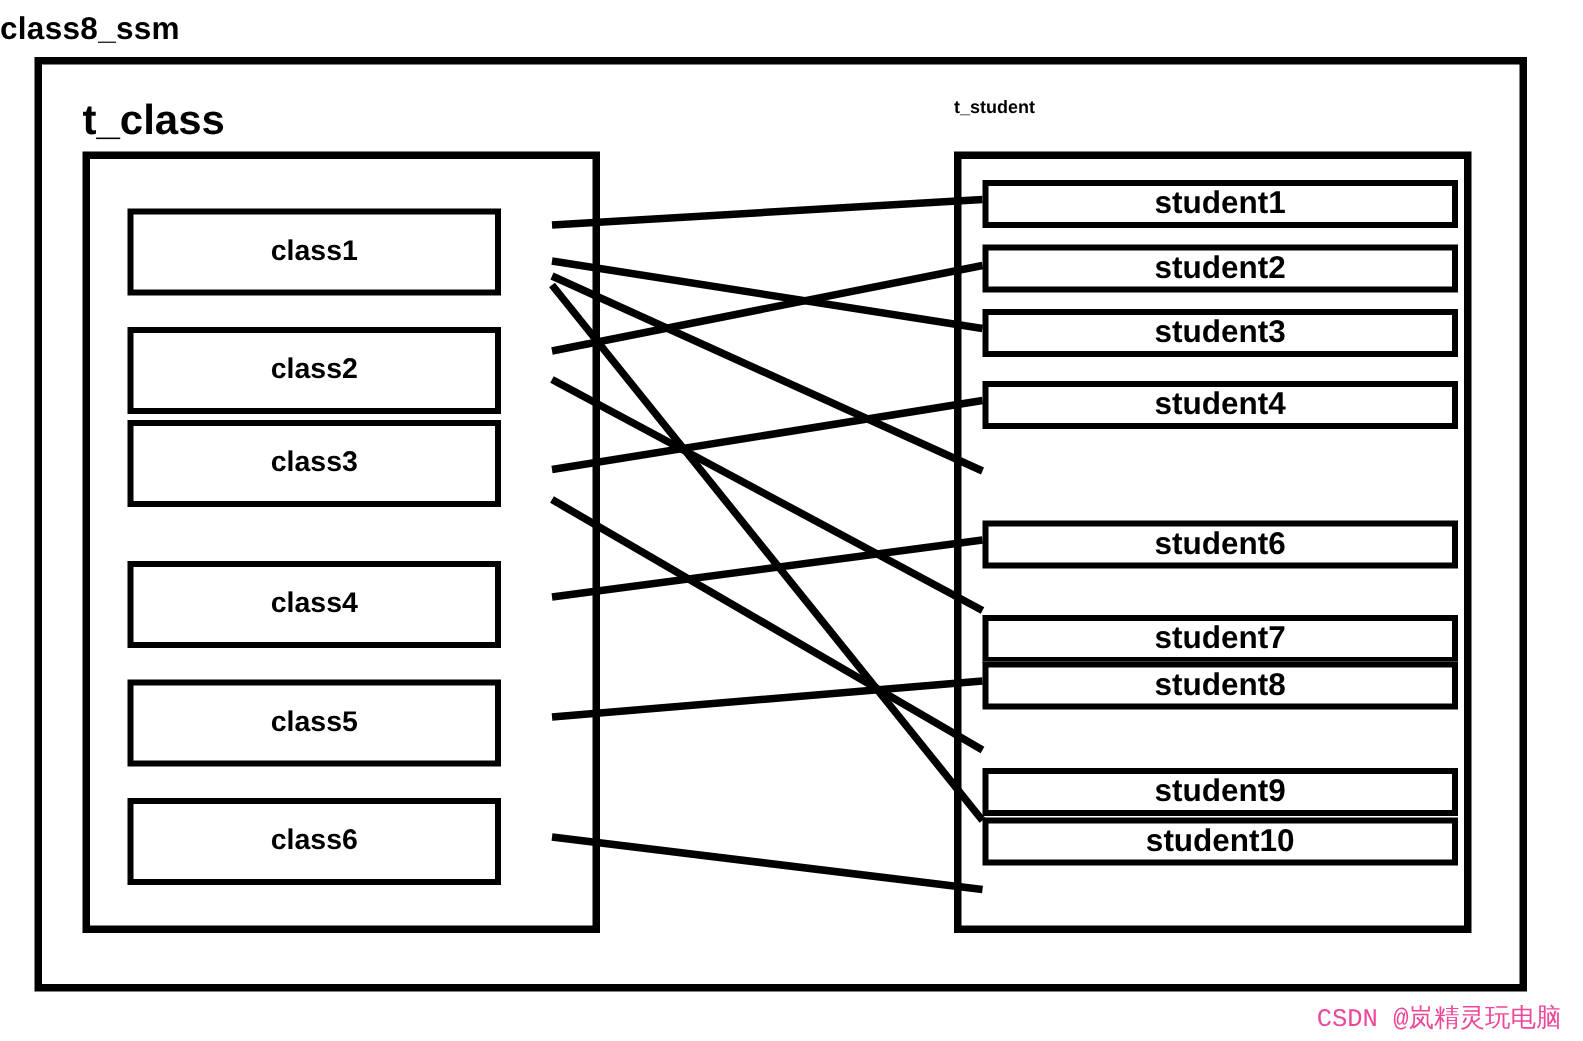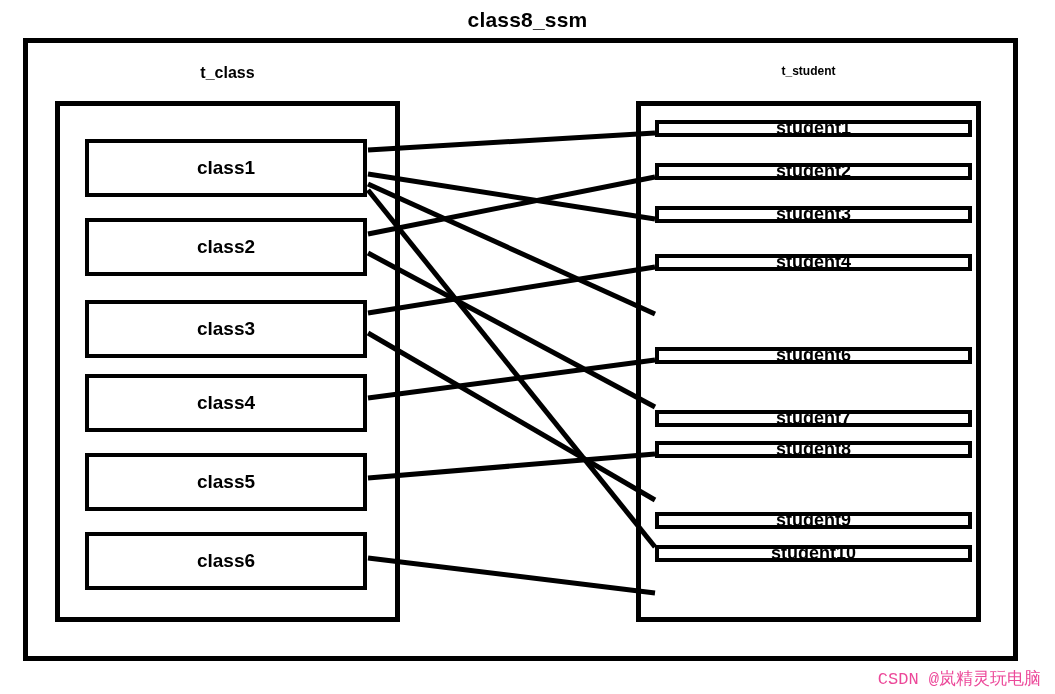--- a/index.html
+++ b/index.html
@@ -6,41 +6,41 @@
   body{
     width:1055px;height:694px;background:#ffffff;
     font-family:"Liberation Sans","DejaVu Sans",sans-serif;
     position:relative;overflow:hidden;
   }
   #stage{position:absolute;left:0;top:0;width:1055px;height:694px;}
 
   
   .title{
     position:absolute;font-weight:bold;color:#000;
-    white-space:nowrap;text-align:center;
+    white-space:nowrap;text-align:left;
   }
   #diagram-title{left:0;top:8px;width:1055px;font-size:21px;letter-spacing:.2px;}
-  #t-class-title{left:55px;top:64px;width:345px;font-size:16px;}
+  #t-class-title{left:55px;top:64px;width:345px;font-size:28px;}
   #t-student-title{left:636px;top:64px;width:345px;font-size:12px;}
 
   
   .frame{position:absolute;border:5px solid #000;background:transparent;box-sizing:border-box;}
   #outer-frame{left:23px;top:38px;width:995px;height:623px;}
   #t-class-frame{left:55px;top:101px;width:345px;height:521px;}
   #t-student-frame{left:636px;top:101px;width:345px;height:521px;}
 
   
   .ebox{
     position:absolute;box-sizing:border-box;
     border:4px solid #000;background:#fff;
     display:flex;align-items:center;justify-content:center;
     font-weight:bold;color:#000;
   }
-  .class-box{left:85px;width:282px;height:58px;font-size:19px;}
-  .student-box{left:655px;width:317px;height:17px;font-size:18px;}
+  .class-box{left:85px;width:249px;height:58px;font-size:19px;}
+  .student-box{left:655px;width:317px;height:32px;font-size:21px;}
 
   
   #connectors{position:absolute;left:0;top:0;width:1055px;height:694px;pointer-events:none;}
   #connectors line{stroke:#000;stroke-width:5;stroke-linecap:butt;}
 
   
   #watermark{
     position:absolute;right:14px;bottom:4px;
     font-size:17px;color:#ec4899;white-space:nowrap;
     font-family:Liberation Mono, monospace;
@@ -56,21 +56,21 @@
   <div class="frame" id="outer-frame"></div>
 
   <div class="title" id="t-class-title">t_class</div>
   <div class="frame" id="t-class-frame"></div>
 
   <div class="title" id="t-student-title">t_student</div>
   <div class="frame" id="t-student-frame"></div>
 
   <div class="ebox class-box" style="top:139px">class1</div>
   <div class="ebox class-box" style="top:218px">class2</div>
-  <div class="ebox class-box" style="top:300px">class3</div>
+  <div class="ebox class-box" style="top:280px">class3</div>
   <div class="ebox class-box" style="top:374px">class4</div>
   <div class="ebox class-box" style="top:453px">class5</div>
   <div class="ebox class-box" style="top:532px">class6</div>
 
   <div class="ebox student-box" style="top:120px">student1</div>
   <div class="ebox student-box" style="top:163px">student2</div>
   <div class="ebox student-box" style="top:206px">student3</div>
   <div class="ebox student-box" style="top:254px">student4</div>
   <div class="ebox student-box" style="top:347px">student6</div>
   <div class="ebox student-box" style="top:410px">student7</div>

